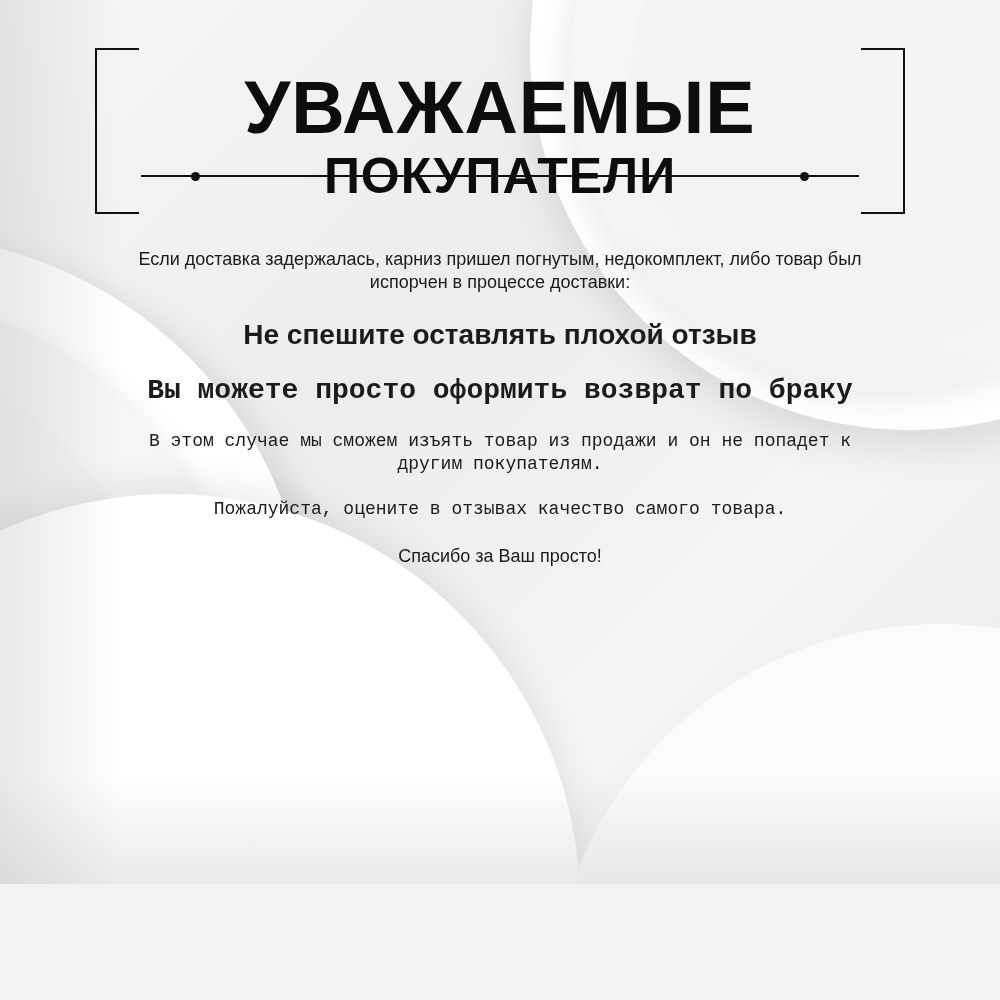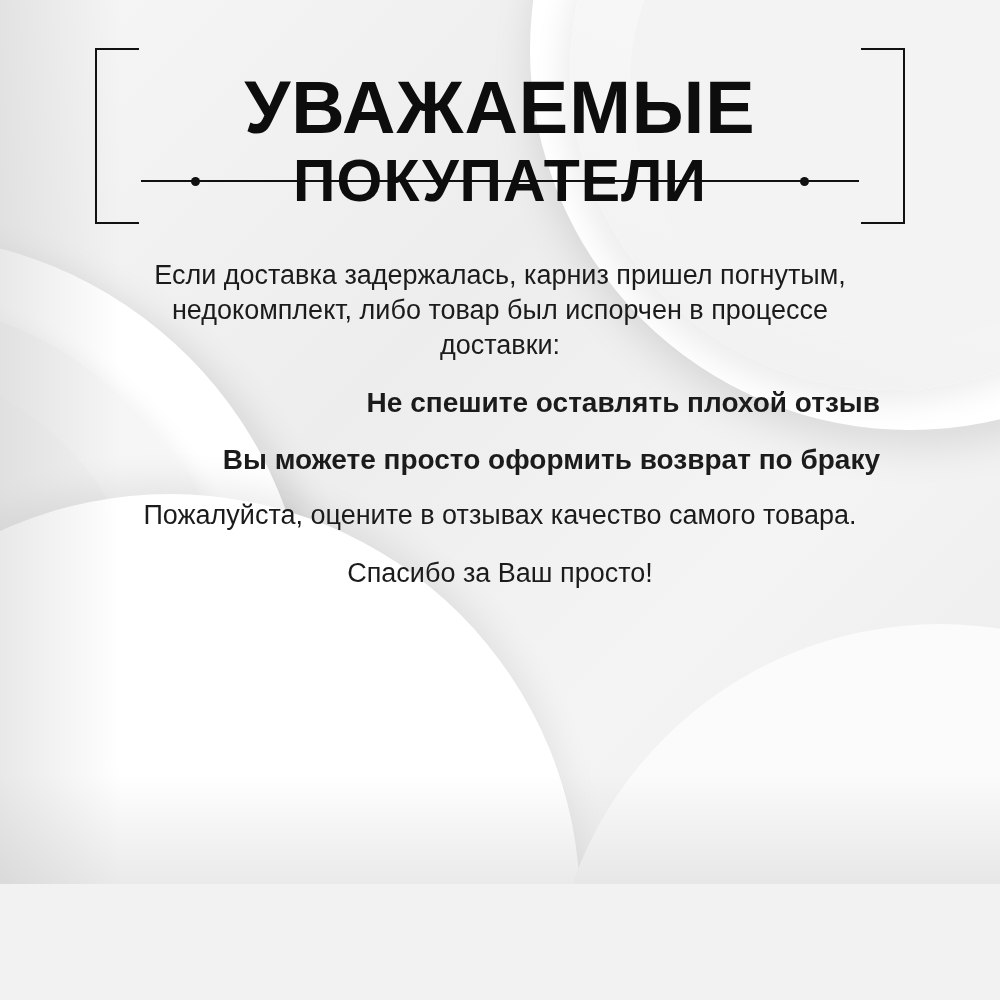--- a/index.html
+++ b/index.html
@@ -175,21 +175,21 @@
     white-space: nowrap;
   }
   .title-sub-wrap {
     position: relative;
     display: flex;
     align-items: center;
     justify-content: center;
     margin-top: 2px;
   }
   .title-sub {
-    font-size: 59px;
+    font-size: 50px;
     font-weight: 700;
     letter-spacing: 1px;
     color: #0d0d0d;
     text-align: right;
     line-height: 1.1;
     white-space: nowrap;
     padding: 0 22px;
     background: transparent;
     z-index: 2;
   }
@@ -214,37 +214,37 @@
 
   
   .body {
     width: 760px;
     margin-top: 34px;
     text-align: center;
     color: #1a1a1a;
   }
   p.para {
     margin: 0 0 22px 0;
-    font-size: 27px;
+    font-size: 18px;
     line-height: 1.30;
     font-weight: 400;
     color: #1b1b1b;
   }
   p.para.bold {
     font-weight: 700;
     font-size: 28px;
     margin-bottom: 20px;
     margin-top: 4px;
-    text-align: right;
   }
   p.para.tight {
     margin-bottom: 23px;
   }
   p.gap-top {
     margin-top: 16px;
+    font-family: Liberation Mono, monospace;
   }
 </style>
 </head>
 <body>
 
 <div class="poster">
 
   <div class="bg-layer">
     <div class="swirl-tr"></div>
     <div class="swirl-tr2"></div>
@@ -271,20 +271,21 @@
     </div>
 
     <div class="body">
       <p class="para">Если доставка задержалась, карниз пришел погнутым, недокомплект, либо товар был испорчен в процессе доставки:</p>
 
       <p class="para bold">Не спешите оставлять плохой отзыв</p>
 
 
       <p class="para bold gap-top">Вы можете просто оформить возврат по браку</p>
 
+      <p class="para gap-top">В этом случае мы сможем изъять товар из продажи и он не попадет к другим покупателям.</p>
 
       <p class="para tight gap-top">Пожалуйста, оцените в отзывах качество самого товара.</p>
 
       <p class="para">Спасибо за Ваш просто!</p>
     </div>
 
   </div>
 </div>
 
 </body></html>

